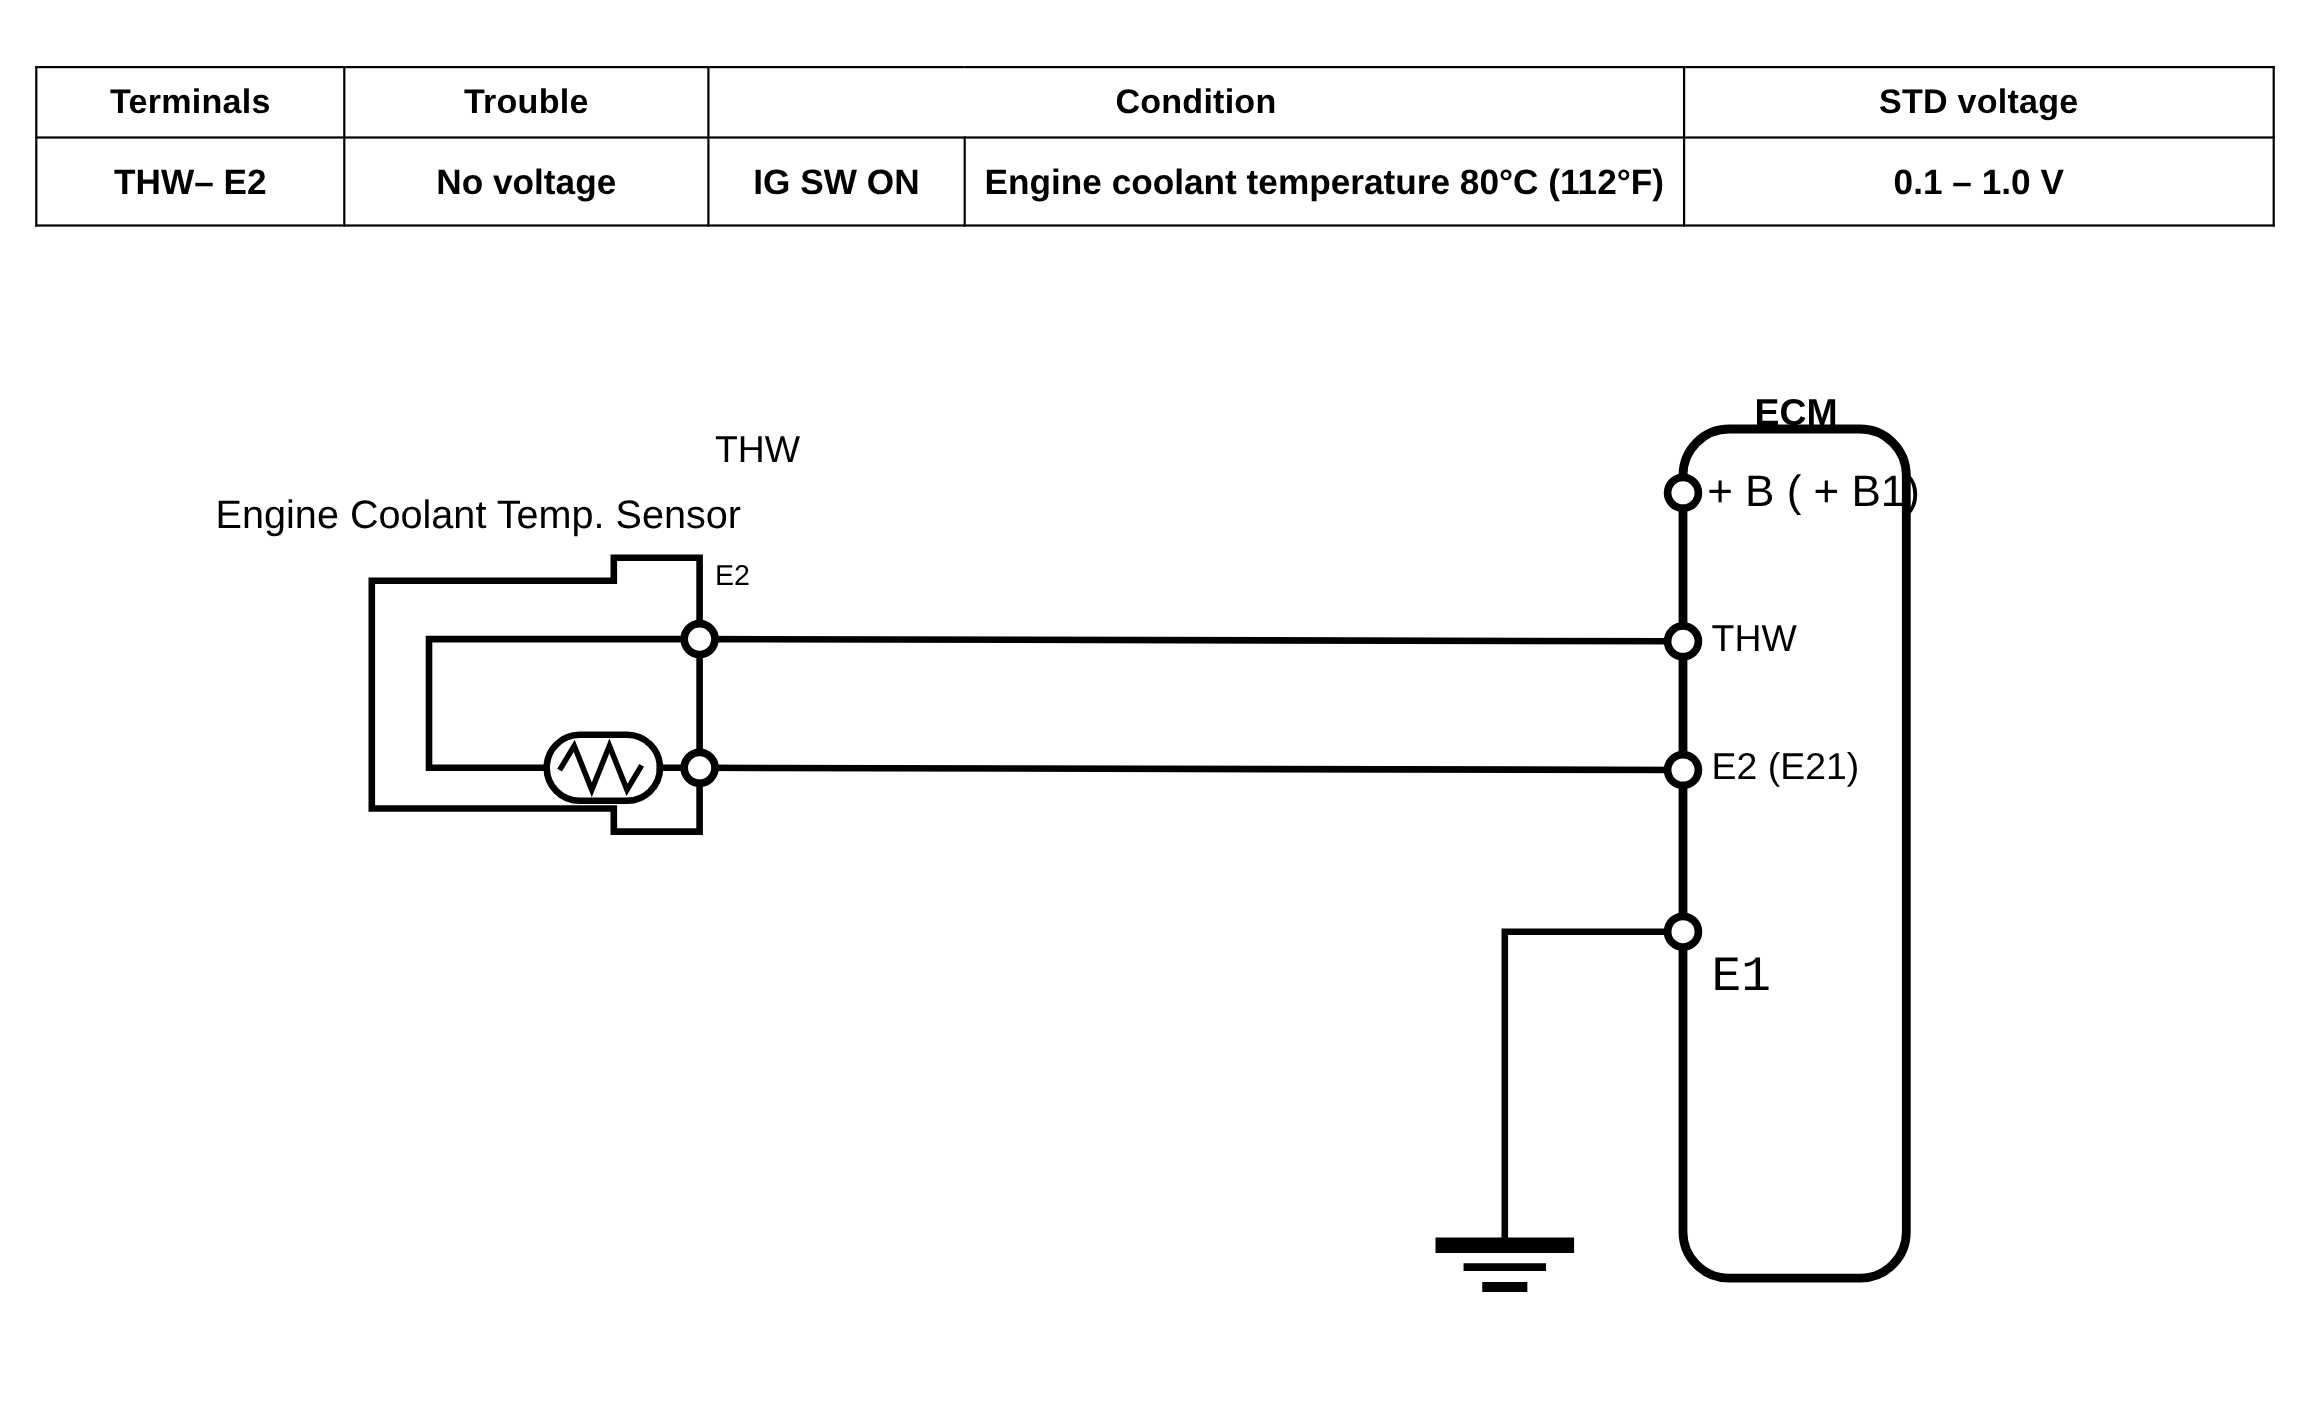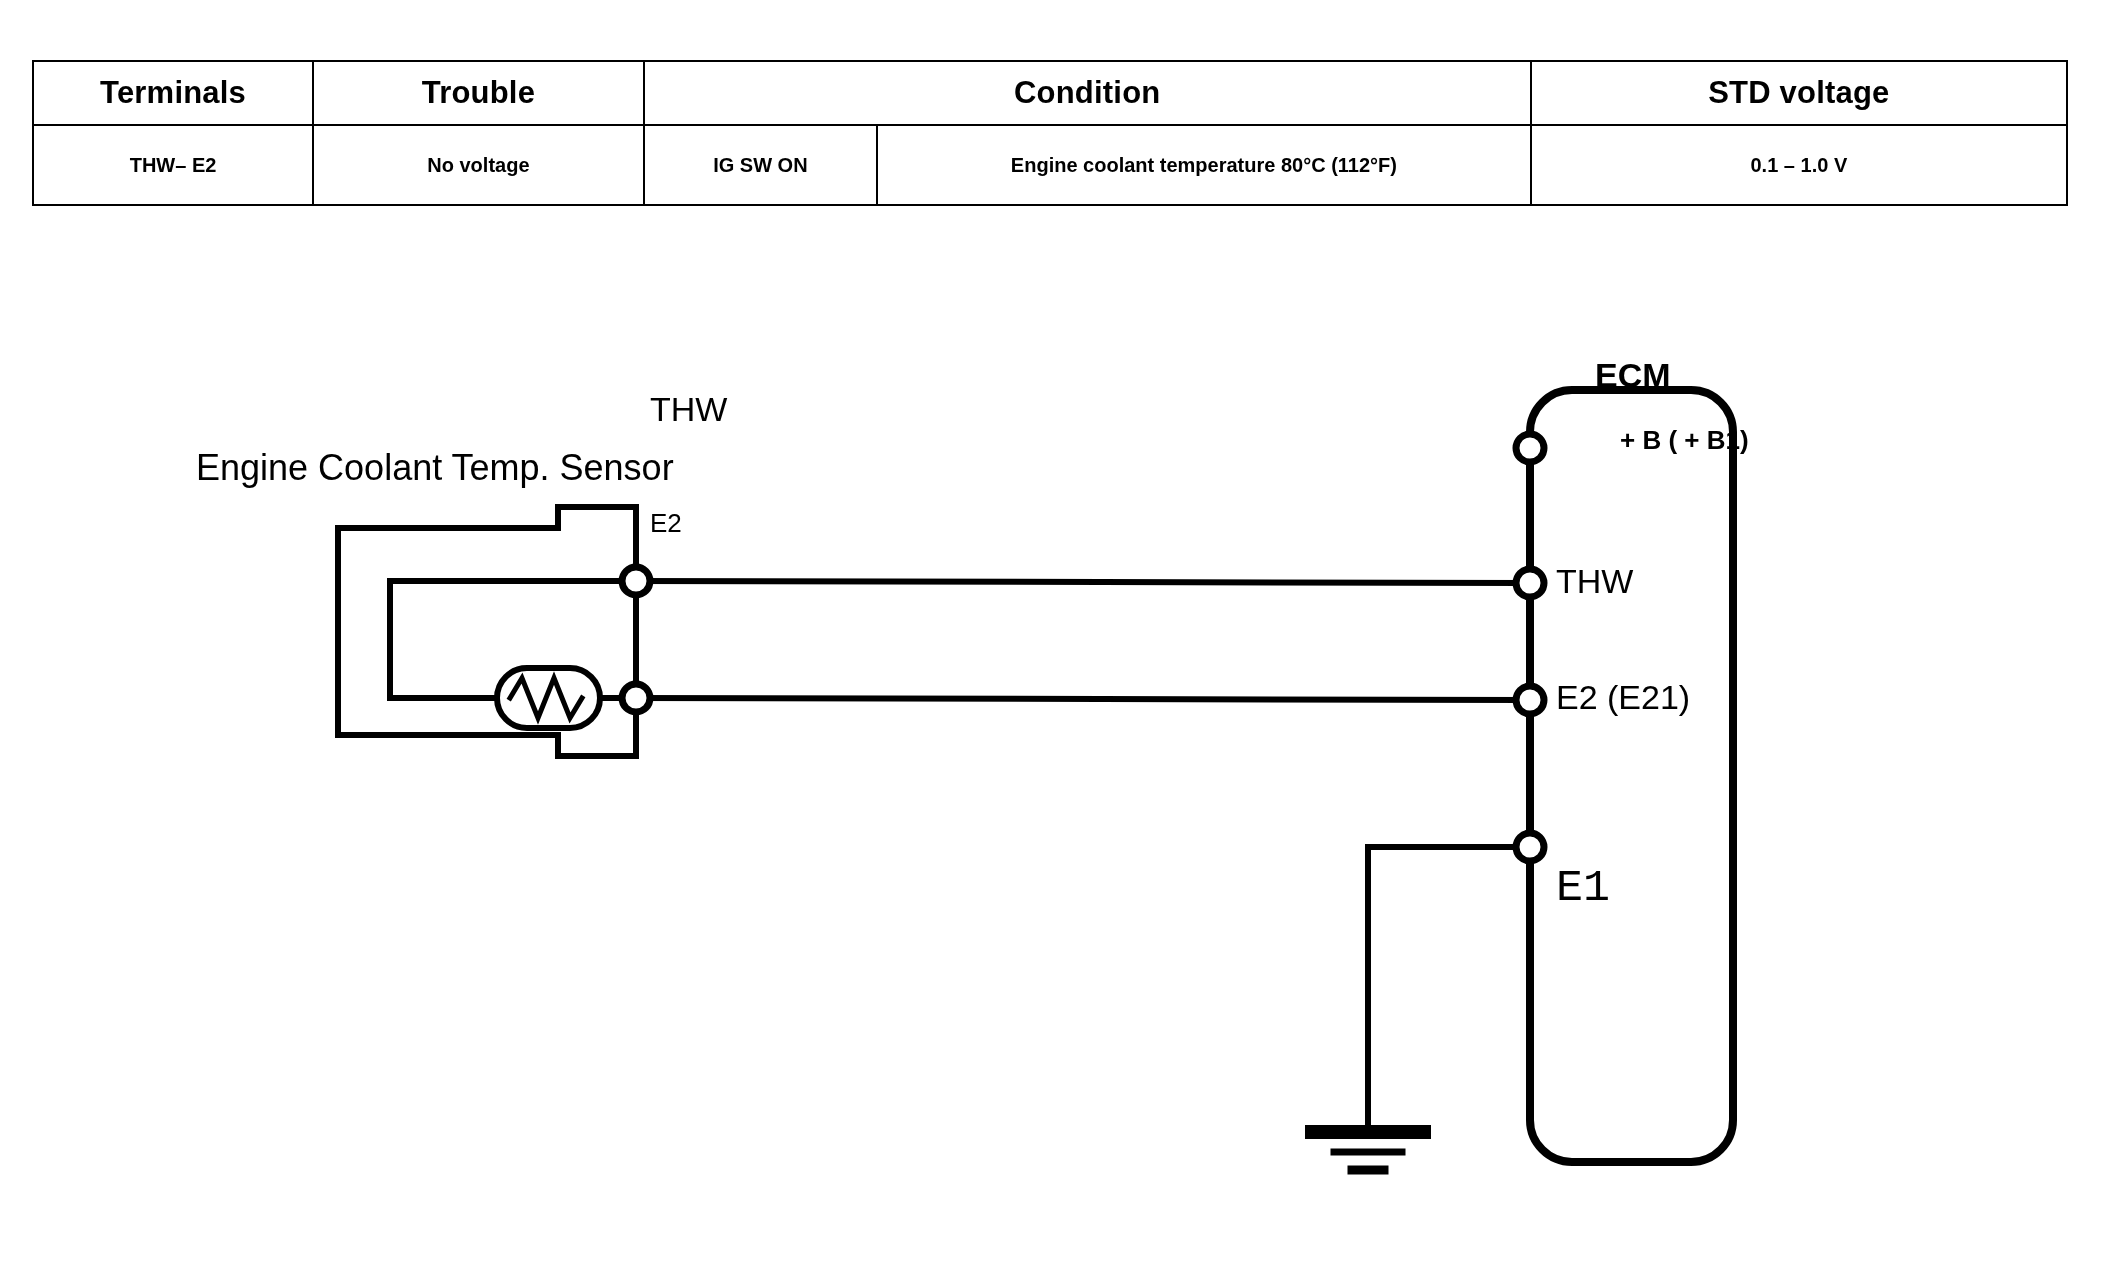--- a/index.html
+++ b/index.html
@@ -14,21 +14,21 @@
     position:absolute;left:32px;top:60px;width:2036px;
     border-collapse:collapse;table-layout:fixed;
   }
   .spec-table td{
     border:2px solid #000;
     text-align:center;vertical-align:middle;
     font-weight:bold;color:#000;
     padding:0;
   }
   .spec-table tr.head td{height:62px;font-size:31px;letter-spacing:.2px;margin-top:48px;}
-  .spec-table tr.body td{height:78px;font-size:20px;}
+  .spec-table tr.body td{height:78px;font-size:32px;}
   .c-term{width:222px;}
   .c-trouble{width:262px;}
   .c-igsw{width:185px;}
   .c-cond{width:518px;}
   .c-std{width:425px;}
   .cell-cond-text{font-size:27px;}
   .cell-terminals{font-size:32px;}
   .cell-trouble{font-size:32px;}
   .cell-std{font-size:32px;}
   .cell-igsw{font-size:31px;}
@@ -37,21 +37,21 @@
   .diagram{position:absolute;left:0;top:250px;width:2106px;height:1028px;}
   .diagram svg{display:block;}
 
   .dlabel{position:absolute;white-space:nowrap;color:#000;}
   .lbl-sensor{font-size:36px;left:196px;top:197px;}
   .lbl-ecm{font-size:34px;font-weight:bold;left:1595px;top:106px;}
   .lbl-thw-s{font-size:34px;left:650px;top:140px;}
   .lbl-e2-s{font-size:26px;left:650px;top:258px;}
   .lbl-thw-e{font-size:34px;left:1556px;top:312px;}
   .lbl-e2-e{font-size:34px;left:1556px;top:428px;}
-  .lbl-b-e{font-size:26px;left:1620px;top:175px;font-weight:bold;}
+  .lbl-b-e{font-size:40px;left:1552px;top:175px;}
   .lbl-e1-e{font-size:45px;left:1556px;top:613px;font-family:Liberation Mono, monospace;}
 </style>
 </head>
 <body>
 
 <table class="spec-table">
   <colgroup>
     <col class="c-term">
       <col class="c-trouble">
       <col class="c-igsw">

